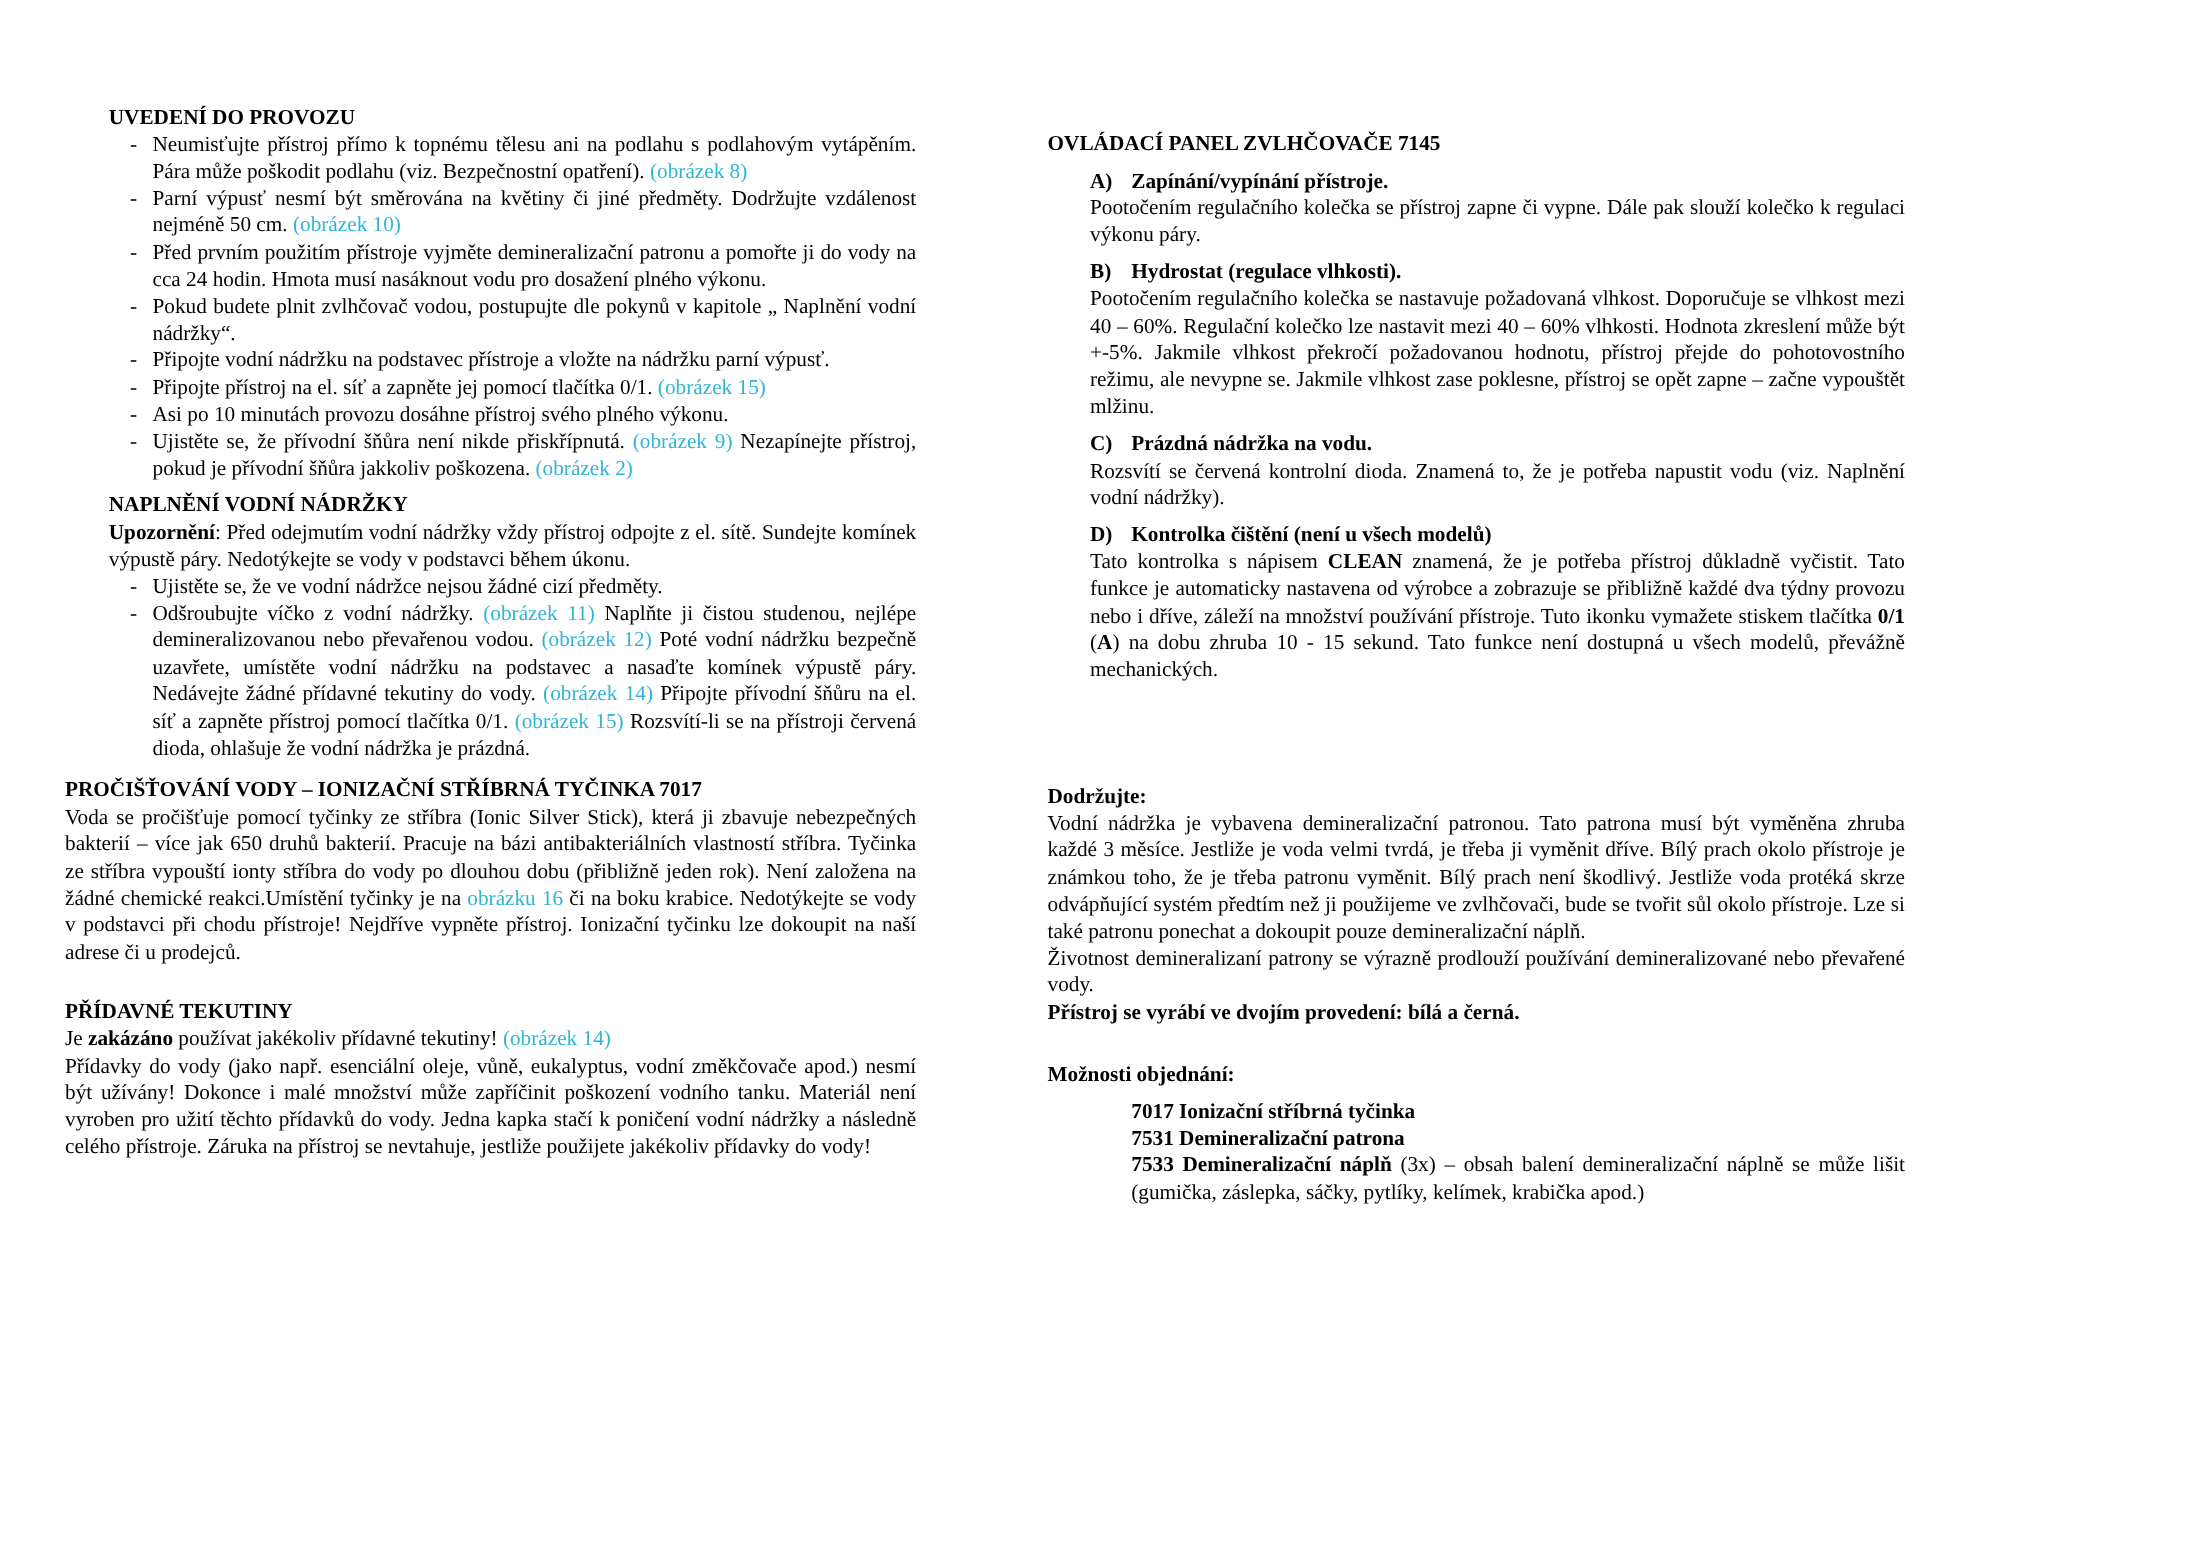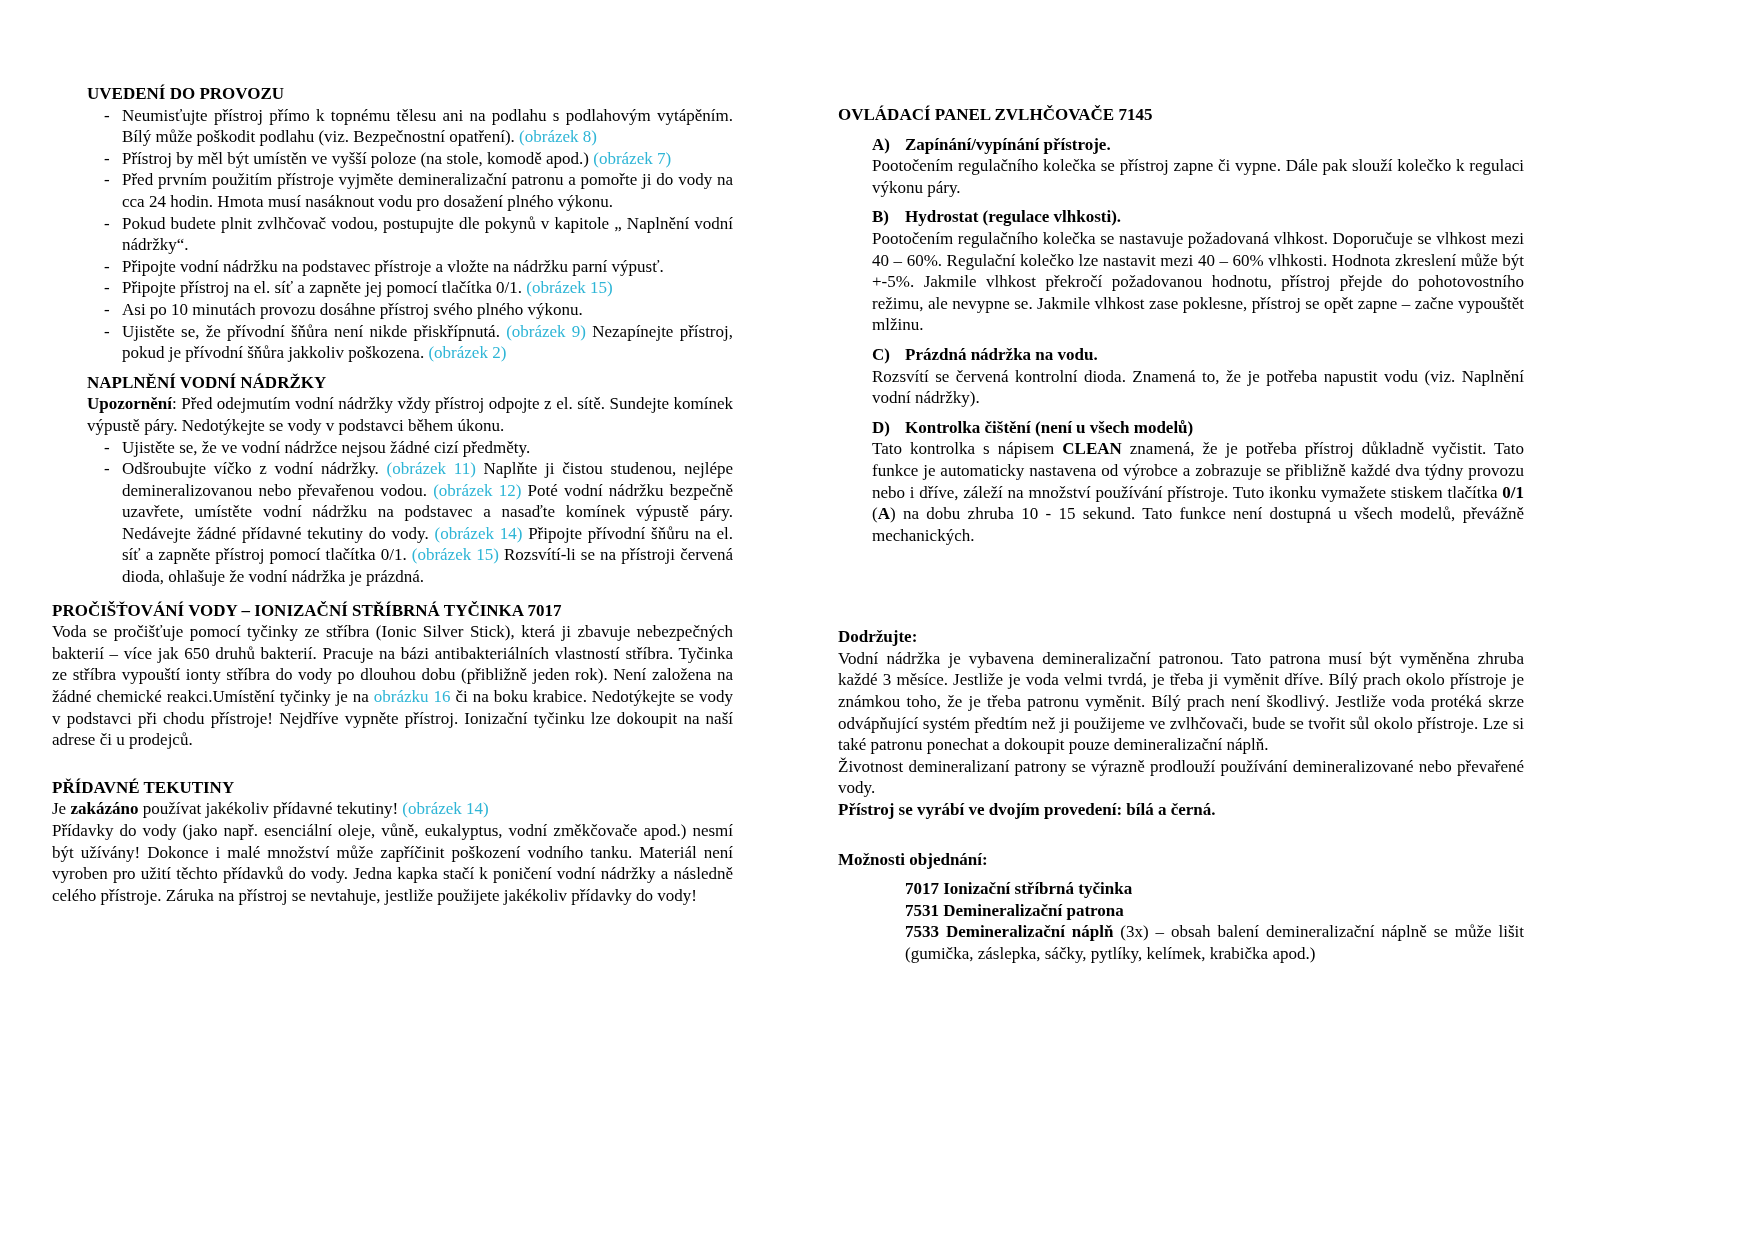--- a/index.html
+++ b/index.html
@@ -47,22 +47,22 @@
 </style>
 </head>
 <body>
 
 <div class="page">
 
   <div class="col col-left">
 
     <section class="indented">
       <div class="section-title">UVEDENÍ DO PROVOZU</div>
-      <div class="bullet"><span>Neumisťujte přístroj přímo k topnému tělesu ani na podlahu s podlahovým vytápěním. Bílý může poškodit podlahu (viz. Bezpečnostní opatření). </span><span class="seg-link">(obrázek 8)</span></div>
-      <div class="bullet"><span>Přístroj by měl být umístěn ve vyšší poloze (na stole, komodě apod.) </span><span class="seg-link">(obrázek 7)</span></div>
+      <div class="bullet"><span>Neumisťujte přístroj přímo k topnému tělesu ani na podlahu s podlahovým vytápěním. Pára může poškodit podlahu (viz. Bezpečnostní opatření). </span><span class="seg-link">(obrázek 8)</span></div>
+      <div class="bullet"><span>Parní výpusť nesmí být směrována na květiny či jiné předměty. Dodržujte vzdálenost nejméně 50 cm. </span><span class="seg-link">(obrázek 10)</span></div>
       <div class="bullet"><span>Před prvním použitím přístroje vyjměte demineralizační patronu a pomořte ji do vody na cca 24 hodin. Hmota musí nasáknout vodu pro dosažení plného výkonu.</span></div>
       <div class="bullet"><span>Pokud budete plnit zvlhčovač vodou, postupujte dle pokynů v kapitole „ Naplnění vodní nádržky“.</span></div>
       <div class="bullet"><span>Připojte vodní nádržku na podstavec přístroje a vložte na nádržku parní výpusť.</span></div>
       <div class="bullet"><span>Připojte přístroj na el. síť a zapněte jej pomocí tlačítka 0/1. </span><span class="seg-link">(obrázek 15)</span></div>
       <div class="bullet"><span>Asi po 10 minutách provozu dosáhne přístroj svého plného výkonu.</span></div>
       <div class="bullet"><span>Ujistěte se, že přívodní šňůra není nikde přiskřípnutá. </span><span class="seg-link">(obrázek 9)</span><span> Nezapínejte přístroj, pokud je přívodní šňůra jakkoliv poškozena. </span><span class="seg-link">(obrázek 2)</span></div>
     </section>
 
     <section class="indented mt-22">
       <div class="section-title">NAPLNĚNÍ VODNÍ NÁDRŽKY</div>

